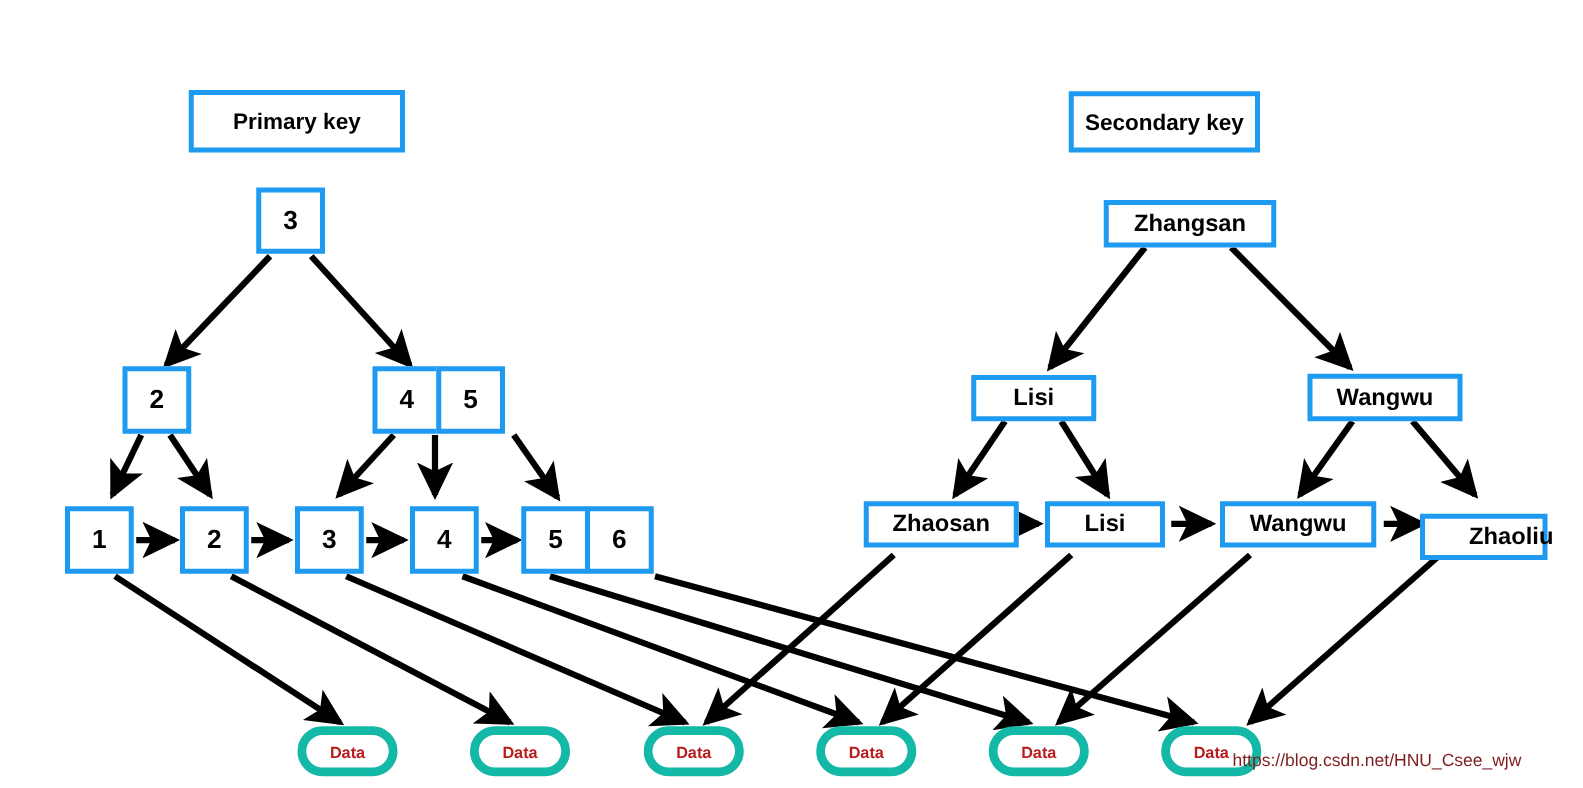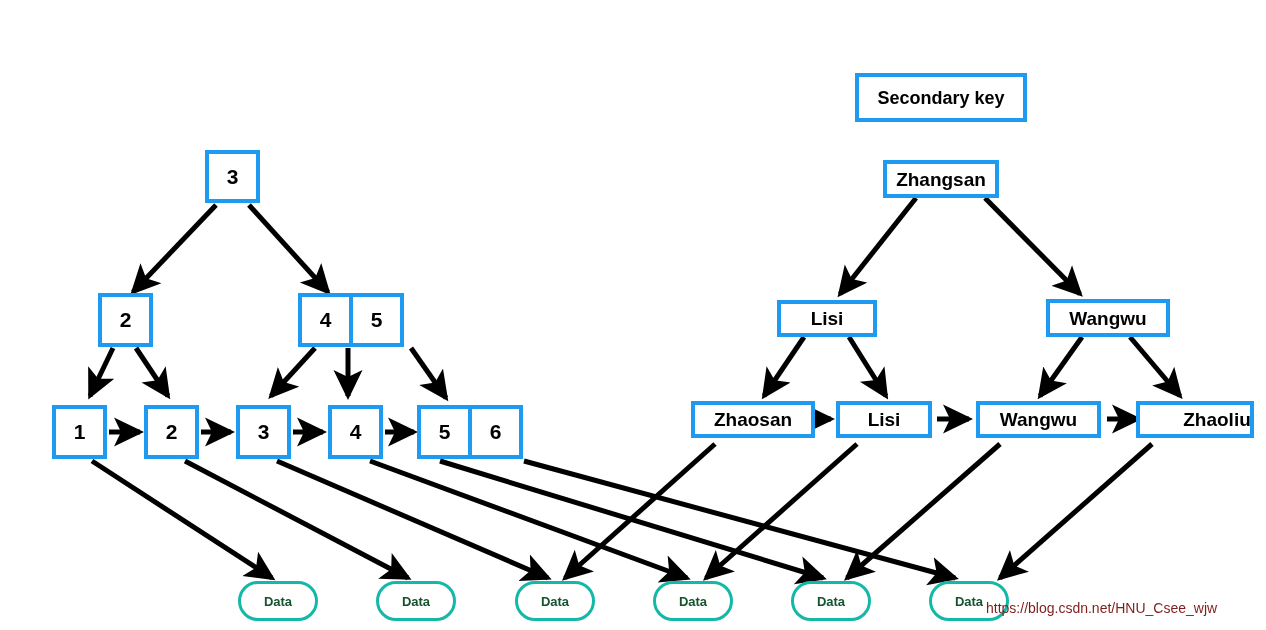--- a/index.html
+++ b/index.html
@@ -58,29 +58,29 @@
     align-items: center;
     justify-content: center;
     font-weight: bold;
     font-size: 21px;
     color: #000;
   }
   .split > .cell + .cell { margin-left: -4px; }
   .data-oval {
     position: absolute;
     box-sizing: border-box;
-    border: 3px solid #14b8a6;
+    border: 7px solid #14b8a6;
     border-radius: 22px;
     background: #ffffff;
     display: flex;
     align-items: center;
     justify-content: center;
     font-size: 13px;
     font-weight: bold;
-    color: #14532d;
+    color: #b91c1c;
     z-index: 3;
   }
   #arrows {
     position: absolute;
     left: 0; top: 0;
     width: 1266px;
     height: 630px;
     z-index: 2;
     pointer-events: none;
   }
@@ -171,20 +171,21 @@
       <line x1="715" y1="444" x2="565" y2="578"></line>
 
       <line x1="857" y1="444" x2="706" y2="578"></line>
 
       <line x1="1000" y1="444" x2="847" y2="578"></line>
 
       <line x1="1152" y1="444" x2="1000" y2="578"></line>
     </g>
   </svg>
 
+  <div class="node label-box" style="left:151px; top:72px; width:173px; height:50px;">Primary key</div>
 
   <div class="node num" style="left:205px; top:150px; width:55px; height:53px;">3</div>
 
   <div class="split" style="left:98px; top:293px; width:55px; height:54px;">
     <div class="cell" style="width:55px; height:54px;">2</div>
   </div>
 
   <div class="split" style="left:298px; top:293px; width:110px; height:54px;">
     <div class="cell" style="width:55px; height:54px;">4</div>
     <div class="cell" style="width:55px; height:54px;">5</div>
@@ -204,35 +205,35 @@
 
   <div class="split" style="left:328px; top:405px; width:55px; height:54px;">
     <div class="cell" style="width:55px; height:54px;">4</div>
   </div>
 
   <div class="split" style="left:417px; top:405px; width:110px; height:54px;">
     <div class="cell" style="width:55px; height:54px;">5</div>
     <div class="cell" style="width:55px; height:54px;">6</div>
   </div>
 
-  <div class="node label-box" style="left:855px; top:73px; width:172px; height:49px;">Secondary key</div>
-
-  <div class="node" style="left:883px; top:160px; width:116px; height:38px;">Zhangsan</div>
+  <div class="node label-box" style="left:855px; top:73px; width:153px; height:49px;">Secondary key</div>
+
+  <div class="node" style="left:883px; top:160px; width:138px; height:38px;">Zhangsan</div>
 
   <div class="node" style="left:777px; top:300px; width:100px; height:37px;">Lisi</div>
 
   <div class="node" style="left:1046px; top:299px; width:124px; height:38px;">Wangwu</div>
 
   <div class="node" style="left:691px; top:401px; width:124px; height:37px;">Zhaosan</div>
 
   <div class="node" style="left:836px; top:401px; width:96px; height:37px;">Lisi</div>
 
   <div class="node" style="left:976px; top:401px; width:125px; height:37px;">Wangwu</div>
 
-  <div class="node" style="left:1136px; top:401px; width:118px; height:37px;padding-left:44px;">Zhaoliu</div>
+  <div class="node" style="left:1136px; top:411px; width:102px; height:37px;padding-left:44px;">Zhaoliu</div>
 
   <div class="data-oval" style="left:238px; top:581px; width:80px; height:40px;">Data</div>
   <div class="data-oval" style="left:376px; top:581px; width:80px; height:40px;">Data</div>
   <div class="data-oval" style="left:515px; top:581px; width:80px; height:40px;">Data</div>
   <div class="data-oval" style="left:653px; top:581px; width:80px; height:40px;">Data</div>
   <div class="data-oval" style="left:791px; top:581px; width:80px; height:40px;">Data</div>
   <div class="data-oval" style="left:929px; top:581px; width:80px; height:40px;">Data</div>
 
   <div id="watermark">https://blog.csdn.net/HNU_Csee_wjw</div>
 

